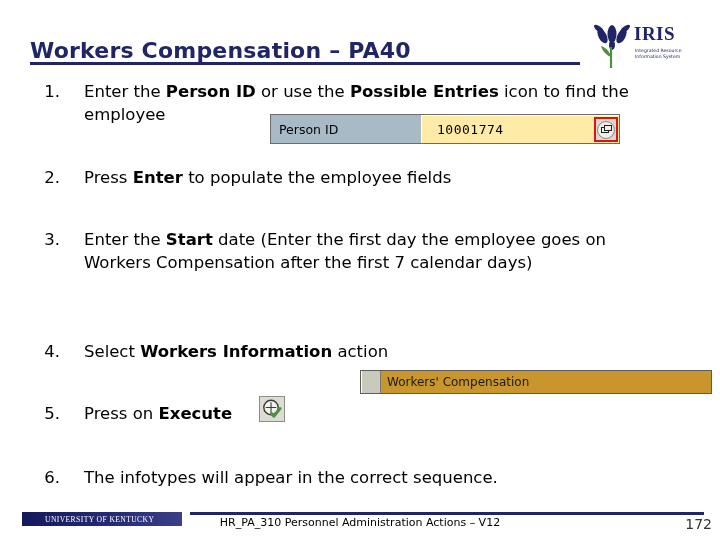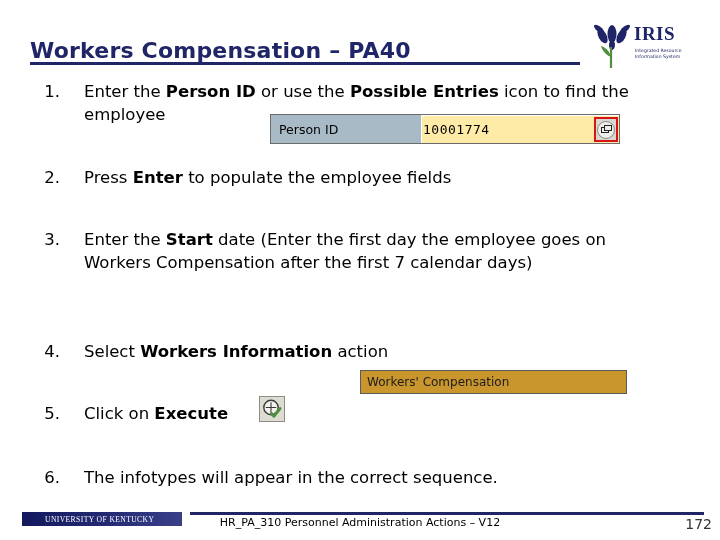--- a/index.html
+++ b/index.html
@@ -131,21 +131,21 @@
     background: #ffeba8;
     border-left: 1px solid #ffffff;
     border-top: 1px solid #ffffff;
     box-sizing: border-box;
     display: flex;
     align-items: center;
   }
   #person-id-value {
     font-size: 13px;
     color: #000000;
-    padding-left: 1px;
+    padding-left: 15px;
     letter-spacing: 0.5px;
     font-family: "DejaVu Sans Mono", monospace;
   }
   #possible-entries-button {
     position: absolute;
     right: 1px;
     top: 1px;
     bottom: 1px;
     width: 24px;
     border: 2px solid #d81414;
@@ -182,28 +182,27 @@
     height: 4px;
     border: 1px solid #222222;
     background: #ededea;
   }
 
   
   #wc-action-bar {
     position: absolute;
     left: 360px;
     top: 370px;
-    width: 267px;
+    width: 352px;
     height: 24px;
     background: #c9962e;
     border: 1px solid #5b5b5b;
     box-sizing: border-box;
     display: flex;
     align-items: stretch;
-    flex-direction: column;
   }
   #wc-action-handle {
     width: 20px;
     background: #c9c9bd;
     border-right: 1px solid #7a7a70;
     border-left: 1px solid #ffffff;
     box-sizing: border-box;
   }
   #wc-action-label {
     flex: 1;
@@ -324,21 +323,21 @@
   <span class="txt"><span>Enter the </span><b>Start</b><span> date (Enter the first day the employee goes on Workers Compensation after the first 7 calendar days)</span></span>
 </div>
 
 <div class="step" id="step-4">
   <span class="num">4.</span>
   <span class="txt"><span>Select </span><b>Workers Information</b><span> action</span></span>
 </div>
 
 <div class="step" id="step-5">
   <span class="num">5.</span>
-  <span class="txt"><span>Click on </span><b>Execute</b></span>
+  <span class="txt"><span>Press on </span><b>Execute</b></span>
 </div>
 
 <div class="step" id="step-6">
   <span class="num">6.</span>
   <span class="txt"><span>The infotypes will appear in the correct sequence.</span></span>
 </div>
 
 <div id="person-id-widget">
   <div id="person-id-label">Person ID</div>
   <div id="person-id-input-wrap">

